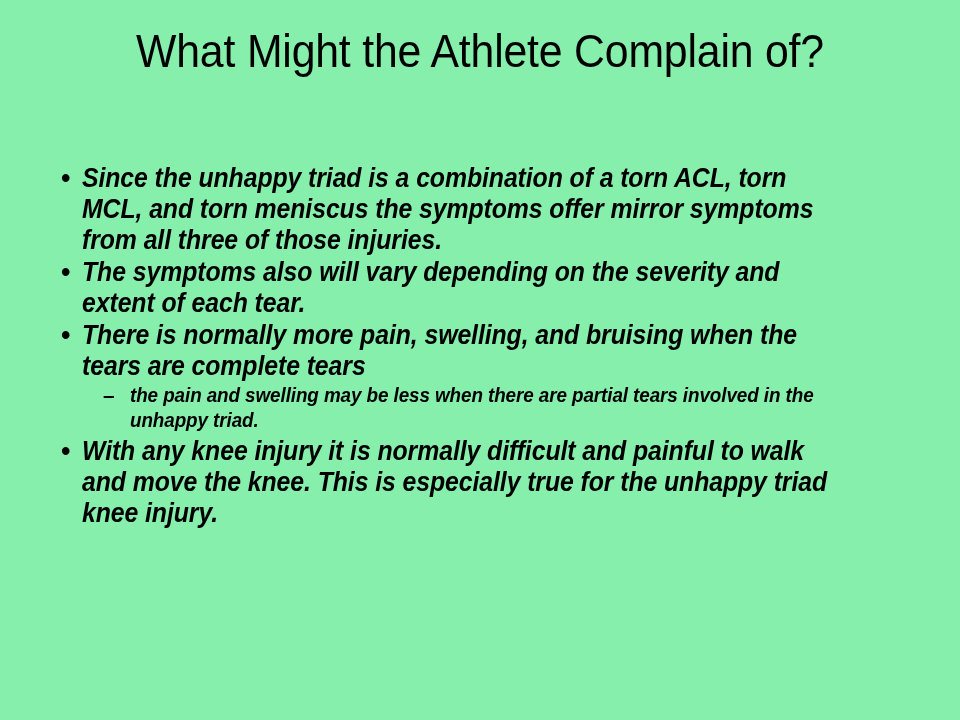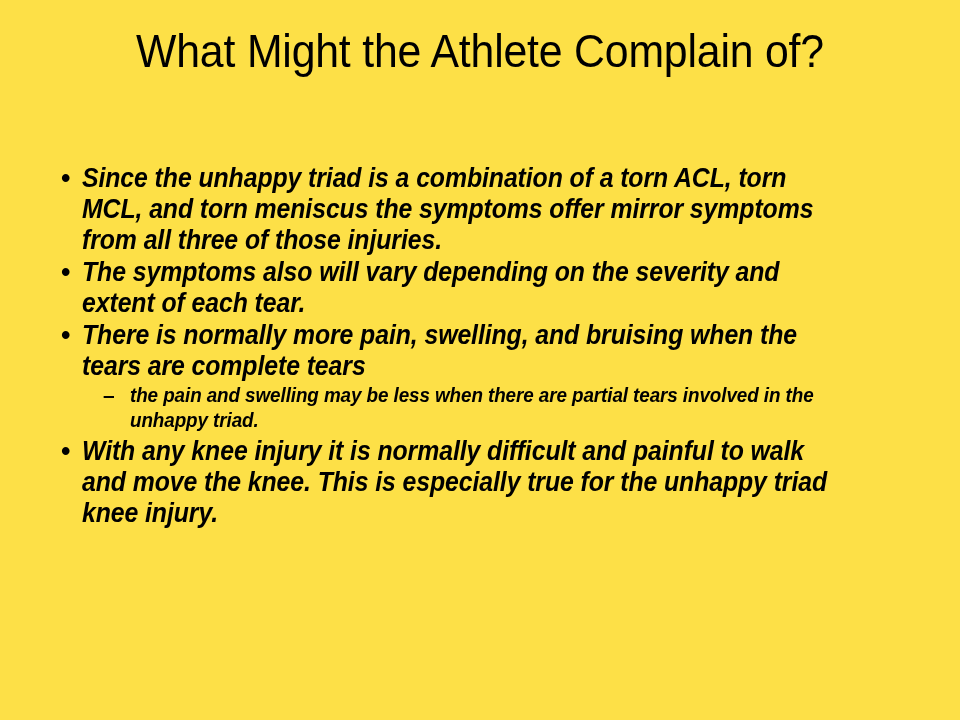--- a/index.html
+++ b/index.html
@@ -13,21 +13,21 @@
     background: #ffffff;
     font-family: "Liberation Sans", "DejaVu Sans", sans-serif;
     color: #000000;
     overflow: hidden;
   }
 
   .slide {
     position: relative;
     width: 960px;
     height: 720px;
-    background: #fde047;
+    background: #86efac;
     box-sizing: border-box;
   }
 
   
   .slide-title {
     position: absolute;
     left: 60px;
     top: 26px;
     width: 840px;
     text-align: center;

